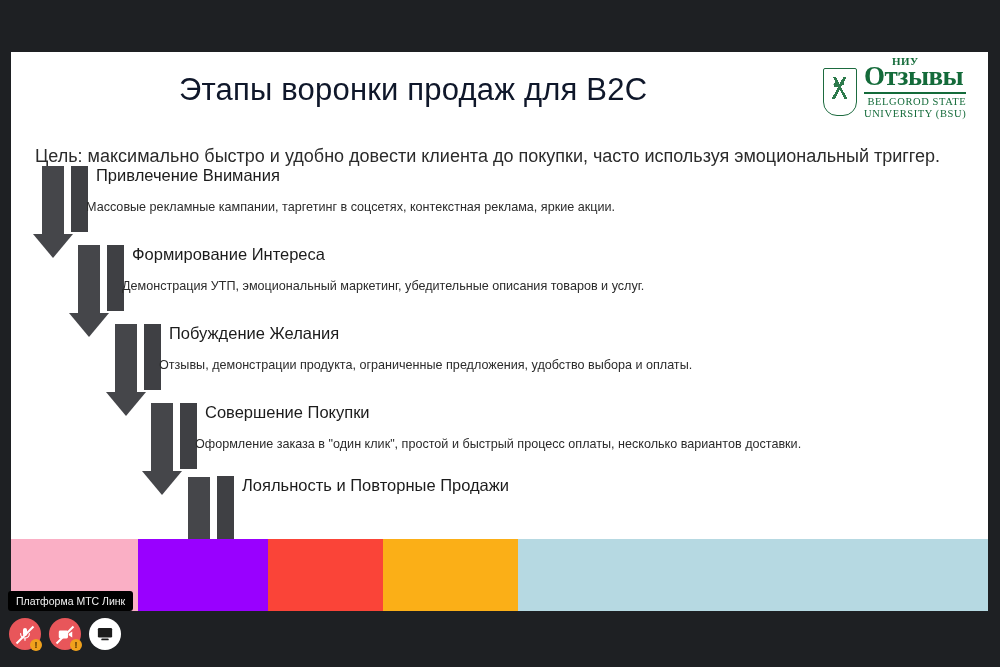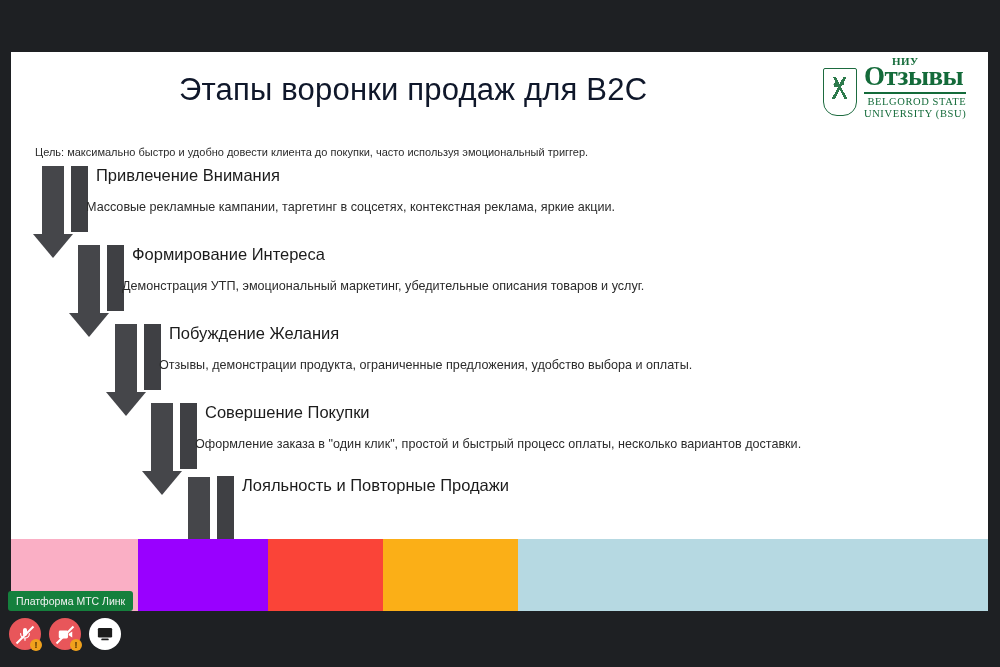--- a/index.html
+++ b/index.html
@@ -82,21 +82,21 @@
     color: #146b3a;
     letter-spacing: 0.6px;
     line-height: 1.18;
     white-space: nowrap;
   }
 
   
   #goal-text {
     position: absolute;
     left: 24px; top: 94px;
-    font-size: 11px;
+    font-size: 18px;
     color: #2b2b2b;
     white-space: nowrap;
   }
 
   
   .stage { position: absolute; }
   .stage .bar {
     position: absolute;
     left: 0; top: 0;
     width: 17px;
@@ -138,21 +138,21 @@
     left: 0; bottom: 0;
     width: 100%; height: 72px;
     display: flex;
   }
   #color-bar .swatch { height: 100%; }
 
   
   #tooltip {
     position: absolute;
     left: 8px; top: 591px;
-    background: #15803d;
+    background: #000000;
     color: #f2f2f2;
     font-size: 10.5px;
     padding: 4px 8px;
     border-radius: 3px;
     white-space: nowrap;
   }
   #controls {
     position: absolute;
     left: 9px; top: 618px;
     display: flex;

